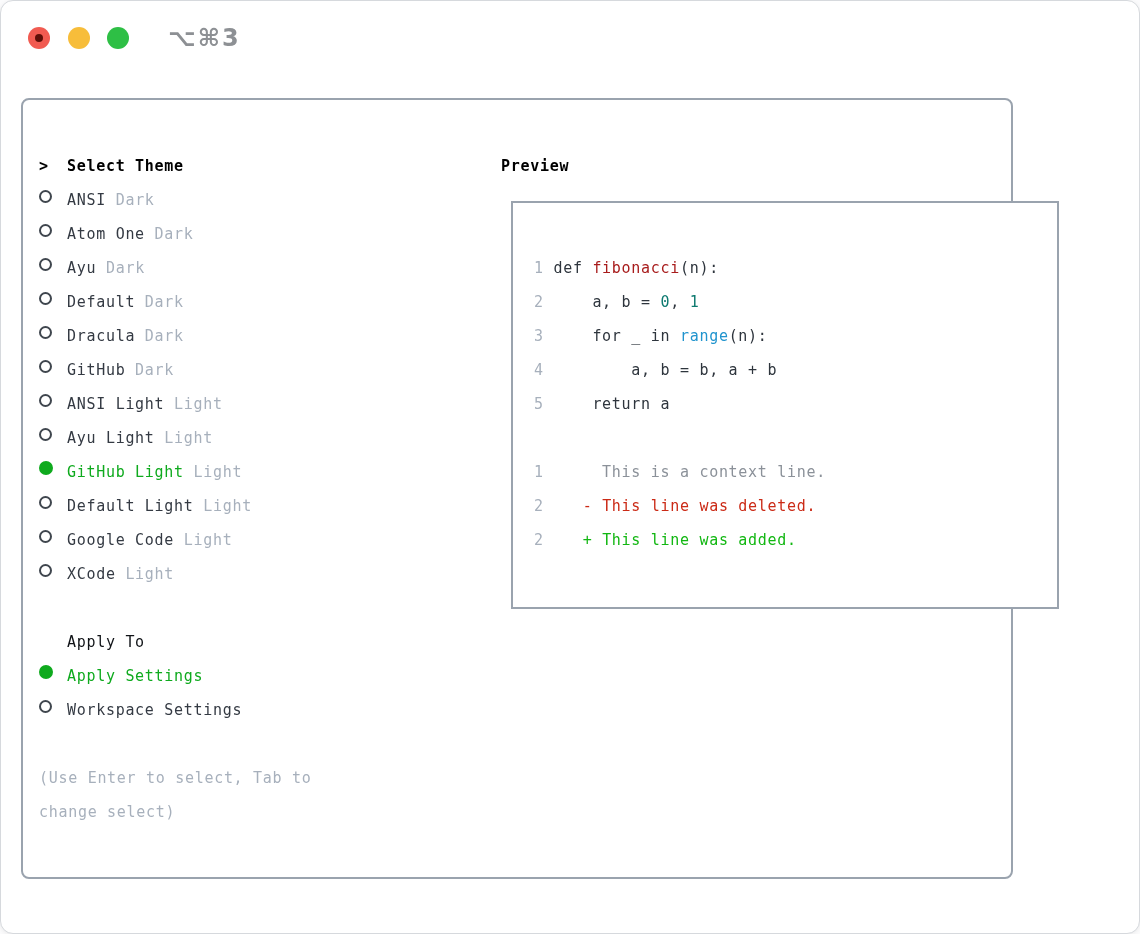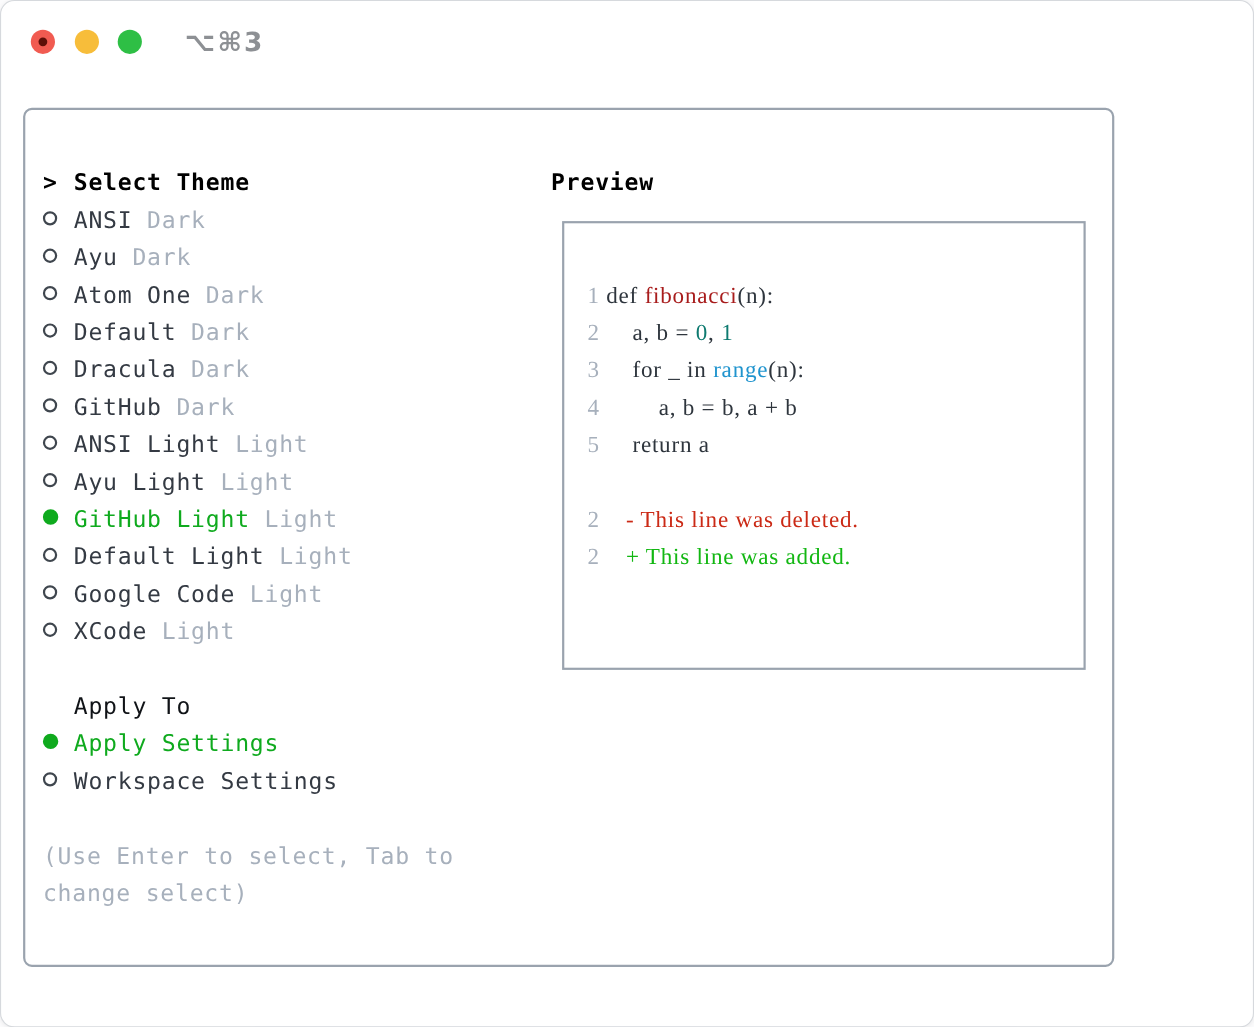--- a/index.html
+++ b/index.html
@@ -24,39 +24,39 @@
   .light-dot{position:absolute;left:7px;top:7px;width:8px;height:8px;border-radius:50%;
              background:var(--traffic-red-dot);}
   .light-yellow{left:67px;background:var(--traffic-yellow);}
   .light-green{left:106px;background:var(--traffic-green);}
   .shortcut{position:absolute;left:167px;top:23px;font-family:"DejaVu Sans",sans-serif;
             font-size:24px;font-weight:bold;color:var(--shortcut-gray);letter-spacing:2px;}
   
   .panel{position:absolute;left:20px;top:97px;width:992px;height:781px;
          border:2px solid var(--panel-border);border-radius:8px;box-sizing:border-box;
          background:#fff;}
-  .row,.pline{white-space:pre;font-size:21px;line-height:34px;height:34px;
+  .row,.pline{white-space:pre;font-size:15px;line-height:34px;height:34px;
               letter-spacing:.7px;}
   .left-pane{position:absolute;left:16px;top:49px;}
   .marker{display:inline-block;width:28px;}
   .circle{display:inline-block;width:13px;height:13px;box-sizing:border-box;
           border:2px solid var(--bullet-dark);border-radius:50%;margin-bottom:2px;}
   .circle.filled{background:var(--selection-green);border-color:var(--selection-green);
           width:14px;height:14px;}
   .hdr{font-weight:bold;color:var(--header-black);}
   .label{color:var(--item-dark);}
   .label.sel{color:var(--selection-green);}
   .suffix{color:var(--suffix-gray);}
   .apply-hdr{color:var(--apply-header);text-align:center;}
   .help{color:var(--help-gray);}
   
   .preview-header{position:absolute;left:478px;top:49px;}
-  .preview-box{position:absolute;left:488px;top:101px;width:476px;height:408px;
+  .preview-box{position:absolute;left:488px;top:101px;width:548px;height:408px;
                box-sizing:border-box;border:2px solid var(--panel-border);
-               padding:48px 0 16px 21px;background:#fff;overflow:hidden;font-family:Liberation Serif, serif;}
+               padding:48px 0 16px 21px;background:#fff;overflow:hidden;}
   .ln{color:var(--line-number-gray);}
   .code{color:var(--code-dark);}
   .fn{color:var(--function-red);}
   .num{color:var(--number-teal);}
   .bi{color:var(--builtin-blue);margin-top:46px;}
   .ctx{color:var(--context-gray);}
   .del{color:var(--deleted-red);}
   .add{color:var(--added-green);}
 </style>
 </head>
@@ -73,22 +73,22 @@
     <div class="shortcut">⌥⌘3</div>
   </div>
 
   <div class="panel">
 
     <div class="left-pane">
       <div class="row"><span class="marker hdr">&gt;</span><span class="hdr">Select Theme</span></div>
 
       <div>
           <div class="row"><span class="marker"><span class="circle"></span></span><span class="label">ANSI</span><span class="suffix"> Dark</span></div>
+          <div class="row"><span class="marker"><span class="circle"></span></span><span class="label">Atom One</span><span class="suffix"> Dark</span></div>
           <div class="row"><span class="marker"><span class="circle"></span></span><span class="label">Ayu</span><span class="suffix"> Dark</span></div>
-          <div class="row"><span class="marker"><span class="circle"></span></span><span class="label">Atom One</span><span class="suffix"> Dark</span></div>
           <div class="row"><span class="marker"><span class="circle"></span></span><span class="label">Default</span><span class="suffix"> Dark</span></div>
           <div class="row"><span class="marker"><span class="circle"></span></span><span class="label">Dracula</span><span class="suffix"> Dark</span></div>
           <div class="row"><span class="marker"><span class="circle"></span></span><span class="label">GitHub</span><span class="suffix"> Dark</span></div>
           <div class="row"><span class="marker"><span class="circle"></span></span><span class="label">ANSI Light</span><span class="suffix"> Light</span></div>
           <div class="row"><span class="marker"><span class="circle"></span></span><span class="label">Ayu Light</span><span class="suffix"> Light</span></div>
           <div class="row"><span class="marker"><span class="circle filled"></span></span><span class="label sel">GitHub Light</span><span class="suffix"> Light</span></div>
           <div class="row"><span class="marker"><span class="circle"></span></span><span class="label">Default Light</span><span class="suffix"> Light</span></div>
           <div class="row"><span class="marker"><span class="circle"></span></span><span class="label">Google Code</span><span class="suffix"> Light</span></div>
           <div class="row"><span class="marker"><span class="circle"></span></span><span class="label">XCode</span><span class="suffix"> Light</span></div>
         </div>
@@ -110,18 +110,19 @@
 
     <div class="preview-header row hdr">Preview</div>
 
     <div class="preview-box">
         <div class="pline"><span class="ln">1</span><span class="code"> def </span><span class="fn">fibonacci</span><span class="code">(n):</span></div>
         <div class="pline"><span class="ln">2</span><span class="code">     a, b = </span><span class="num">0</span><span class="code">, </span><span class="num">1</span></div>
         <div class="pline"><span class="ln">3</span><span class="code">     for _ in </span><span class="bi">range</span><span class="code">(n):</span></div>
         <div class="pline"><span class="ln">4</span><span class="code">         a, b = b, a + b</span></div>
         <div class="pline"><span class="ln">5</span><span class="code">     return a</span></div>
         <div class="pline"></div>
+        <div class="pline"><span class="ln">1</span><span class="ctx">      This is a context line.</span></div>
         <div class="pline"><span class="ln">2</span><span class="code">    </span><span class="del">- This line was deleted.</span></div>
         <div class="pline"><span class="ln">2</span><span class="code">    </span><span class="add">+ This line was added.</span></div>
       </div>
 
   </div>
 </div>
 
 </body></html>

